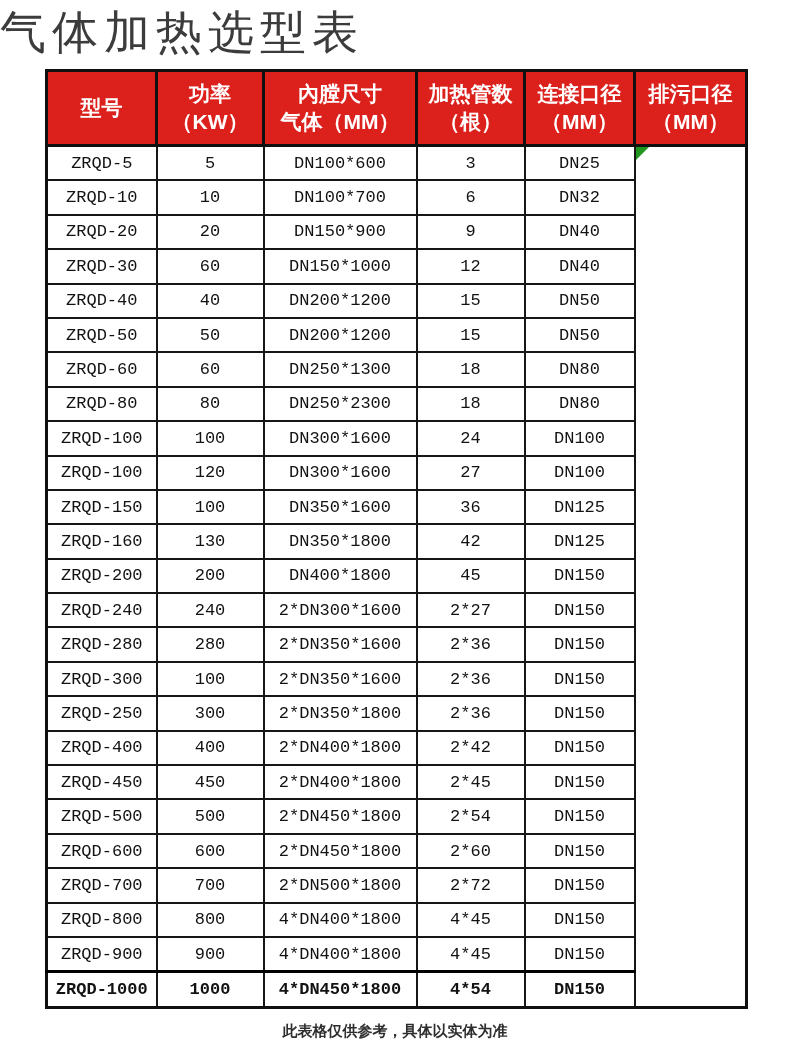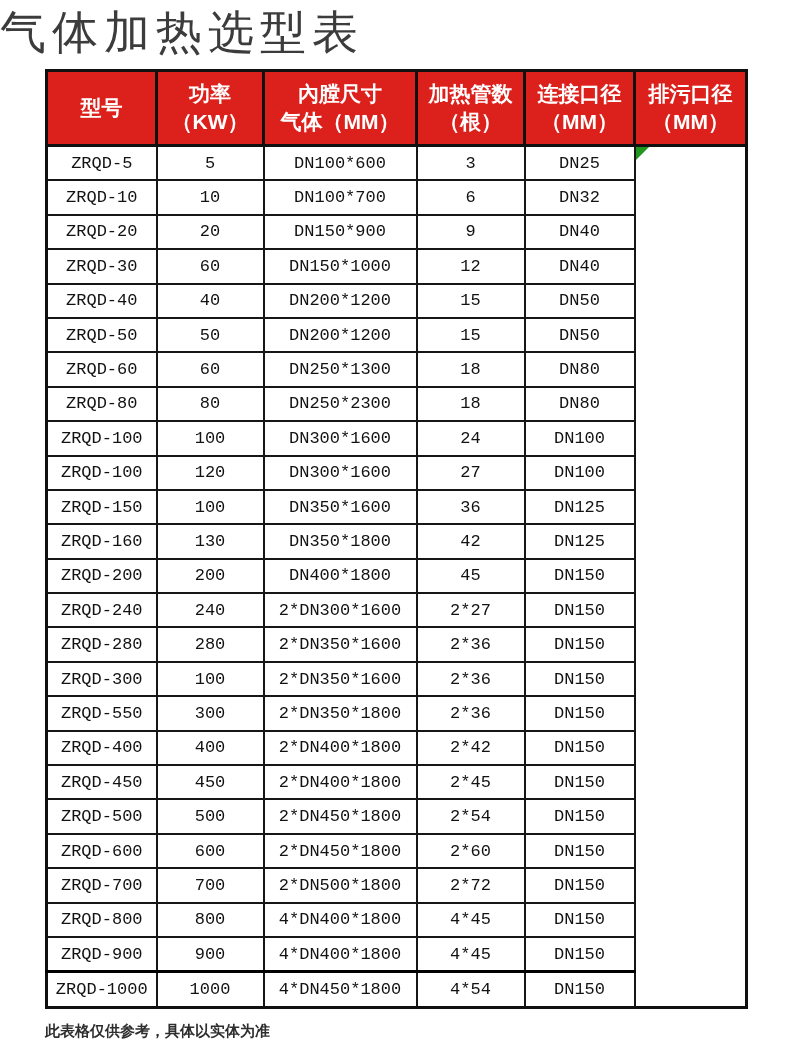--- a/index.html
+++ b/index.html
@@ -59,40 +59,41 @@
     text-align: center;
     vertical-align: middle;
     font-family: "Liberation Mono", monospace;
     font-size: 17px;
     color: #121212;
     padding: 0;
     background: #ffffff;
   }
   table.spec tr:last-child td {
     border-top: 3px solid #000000;
+    font-weight: bold;
   }
   td.drain-cell {
     position: relative;
     vertical-align: top;
     border-top: 2px solid #161616 !important;
   }
   .green-marker {
     position: absolute;
     top: 0;
     left: 0;
     width: 0;
     height: 0;
     border-top: 13px solid #21961f;
     border-right: 13px solid transparent;
   }
   .footnote {
     width: 700px;
     margin-left: 45px;
     margin-top: 13px;
-    text-align: left;
+    text-align: center;
     font-size: 15px;
     font-weight: bold;
     color: #2e2e2e;
   }
 </style>
 </head>
 <body>
 
 <div class="page">
 
@@ -232,21 +233,21 @@
           <td>DN150</td>
         </tr>
         <tr>
           <td>ZRQD-300</td>
           <td>100</td>
           <td>2*DN350*1600</td>
           <td>2*36</td>
           <td>DN150</td>
         </tr>
         <tr>
-          <td>ZRQD-550</td>
+          <td>ZRQD-250</td>
           <td>300</td>
           <td>2*DN350*1800</td>
           <td>2*36</td>
           <td>DN150</td>
         </tr>
         <tr>
           <td>ZRQD-400</td>
           <td>400</td>
           <td>2*DN400*1800</td>
           <td>2*42</td>

